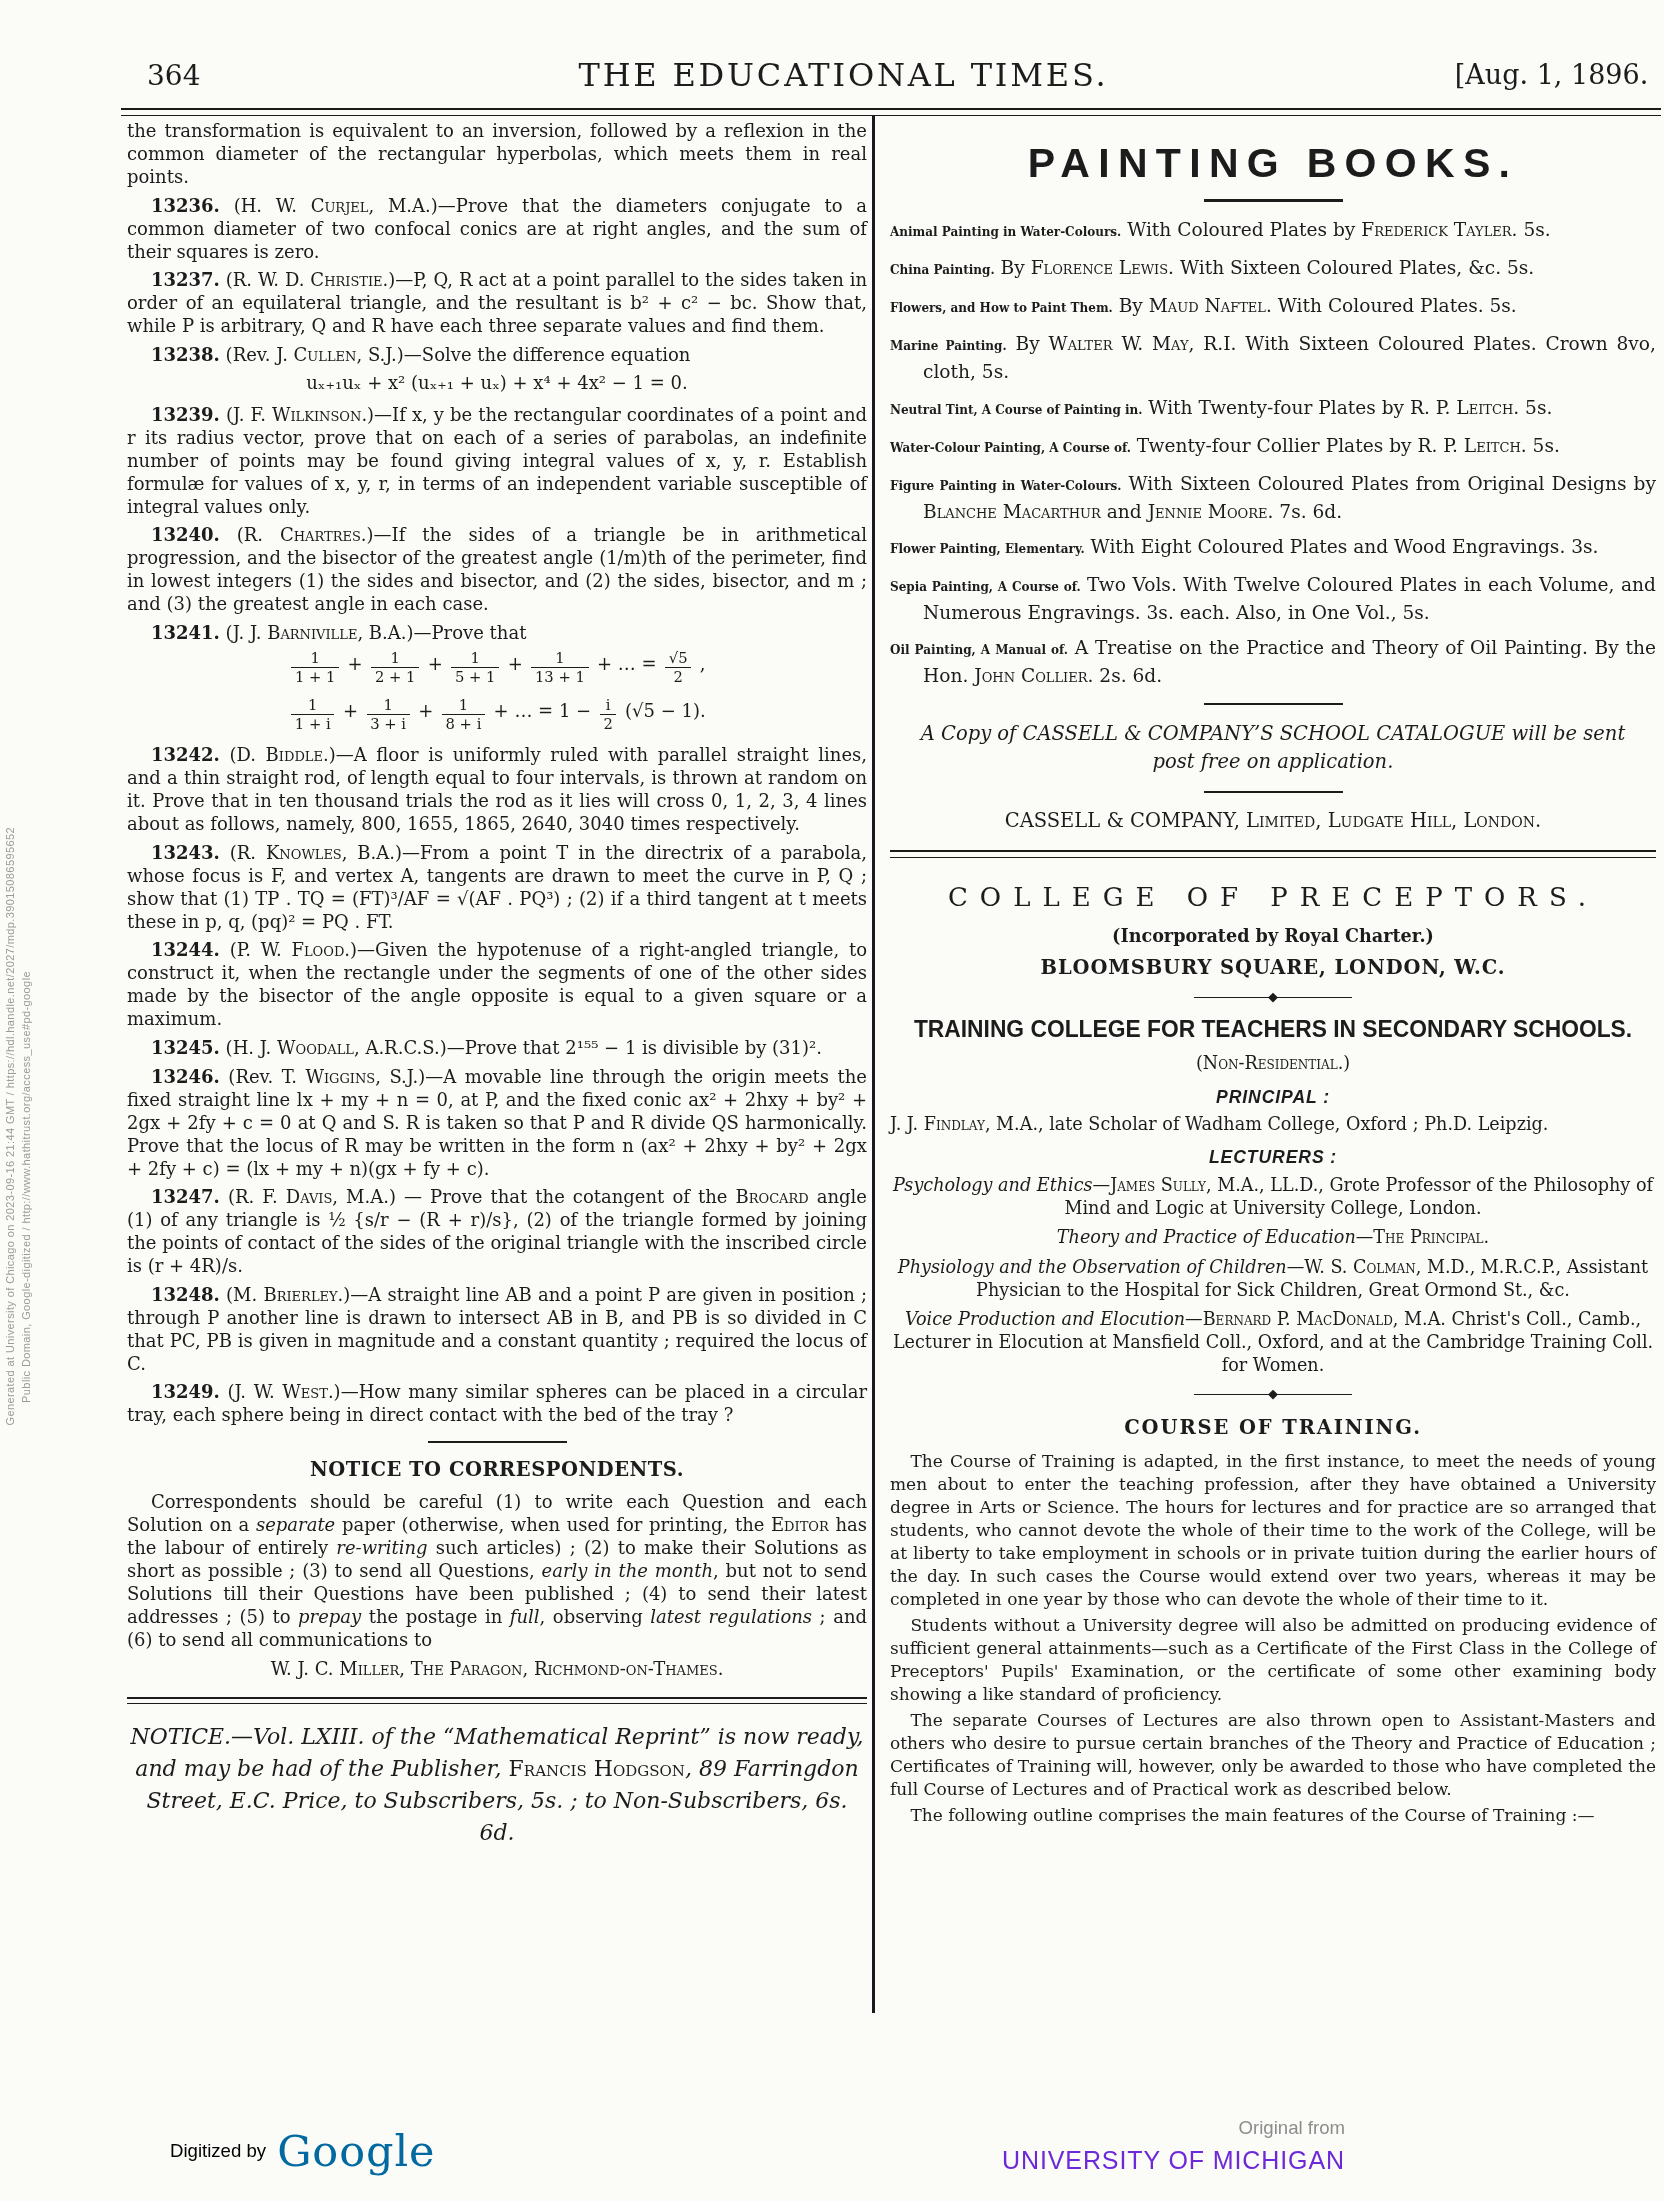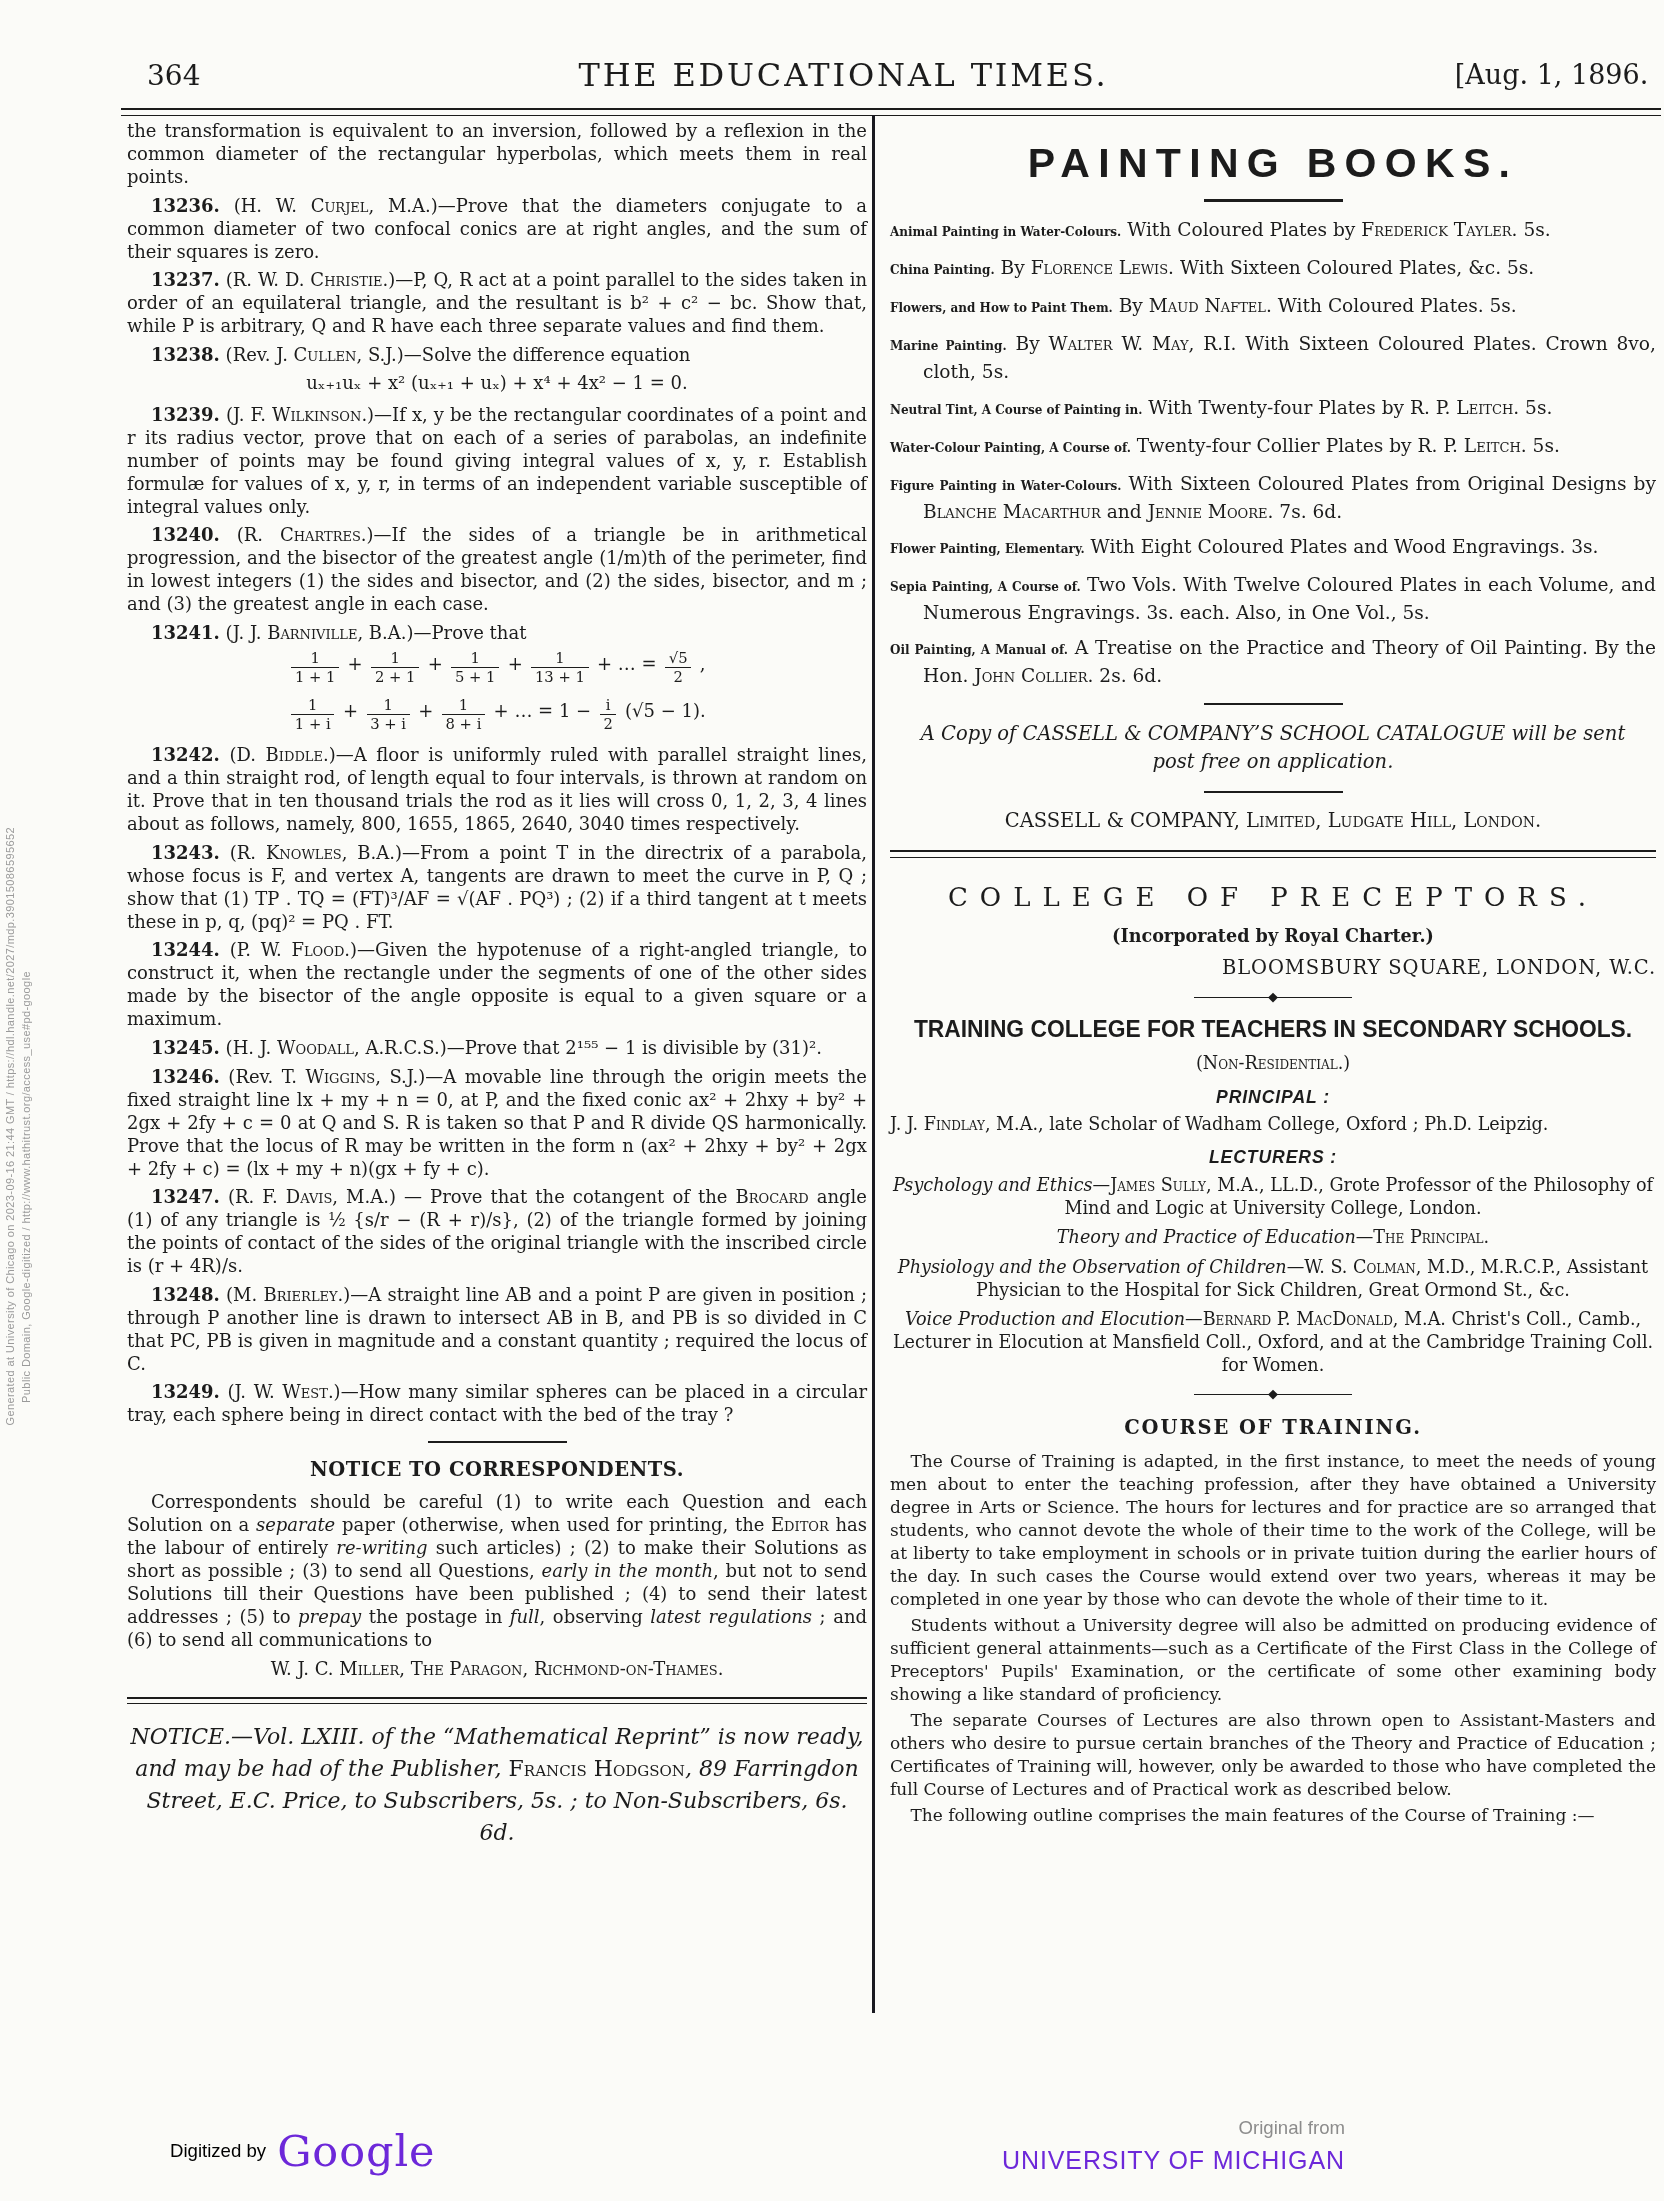--- a/index.html
+++ b/index.html
@@ -46,40 +46,40 @@
     font:18.6px/25px "DejaVu Serif",serif;}
   .pb-heading{font:bold 41px/1 "Liberation Sans",sans-serif;letter-spacing:8.3px;
     text-align:center;margin:22px 0 15px;}
   .book{margin:0 0 10.2px;padding-left:33px;text-indent:-33px;text-align:justify;}
   .book .seg-b{font-size:12px;}
   .cat-note{font:italic 19.5px/28px "DejaVu Serif",serif;text-align:center;margin:7.4px 9.3px;}
   .cassell{text-align:center;font-size:19.5px;margin:13px 0 5.6px;}
   .college-title{font:26px "DejaVu Serif",serif;letter-spacing:12px;text-align:center;
     font-weight:normal;margin:24px 0 11px;}
   .charter{text-align:center;font-weight:bold;font-size:17.6px;margin:0 0 7.4px;}
-  .address{text-align:right;font-weight:normal;font-size:19.5px;letter-spacing:0.9px;margin:0 0 7px;}
+  .address{text-align:center;font-weight:bold;font-size:19.5px;letter-spacing:0.9px;margin:0 0 7px;}
   .orn{position:relative;width:158px;height:9.3px;margin:13px auto;}
   .orn::before{content:"";position:absolute;left:0;right:0;top:3.7px;border-top:1.9px solid #1c1c1c;}
   .orn::after{content:"";position:absolute;left:50%;top:0.9px;width:6.5px;height:6.5px;background:#1c1c1c;
     transform:translateX(-50%) rotate(45deg);}
   .training-title{text-align:center;margin:11px 0 7.4px;}
   .training-title span{display:inline-block;transform:scaleX(0.95);
     font:bold 24px "Liberation Sans",sans-serif;}
   .nonres{text-align:center;font-variant:small-caps;font-size:17.6px;margin:0 0 9.3px;}
   .sec-label{text-align:center;font:bold italic 17.6px "Liberation Sans",sans-serif;
     letter-spacing:0.9px;margin:11px 0 5.6px;}
   .principal-line{text-align:left;font-size:17.6px;line-height:23px;margin:0 0 3.7px;}
   .lect{text-align:center;font-size:17.6px;line-height:23px;margin:0 0 6.5px;}
   .course-head{font:bold 19.5px "DejaVu Serif",serif;text-align:center;letter-spacing:1.9px;margin:16.7px 0 11px;}
   .course-p{font:17px/23px "DejaVu Serif",serif;text-align:justify;text-indent:20.4px;margin:0 0 2.8px;}
 
   
   .footer-left{position:absolute;left:170px;top:2126px;display:flex;align-items:center;gap:11px;}
   .digitized-by{color:#000000;font:18.6px "Liberation Sans",sans-serif;}
-  .google-logo{color:#6d28d9;font:43px "DejaVu Serif",serif;letter-spacing:0.9px;}
+  .google-logo{color:#0369a1;font:43px "DejaVu Serif",serif;letter-spacing:0.9px;}
   .footer-right{position:absolute;left:955px;top:2117px;width:390px;text-align:right;}
   .original-from{color:#8c8c8c;font:18.6px "Liberation Sans",sans-serif;}
   .university{color:#6d28d9;font:25px "Liberation Sans",sans-serif;letter-spacing:0.9px;margin-top:6.5px;}
 
   
   .margin-line{position:absolute;color:#9a9a9a;font:11px "Liberation Sans",sans-serif;
     writing-mode:vertical-rl;transform:rotate(180deg);letter-spacing:0.4px;white-space:nowrap;}
   #mline1{left:3.7px;top:827px;}
   #mline2{left:20.4px;top:971px;}
 </style>

